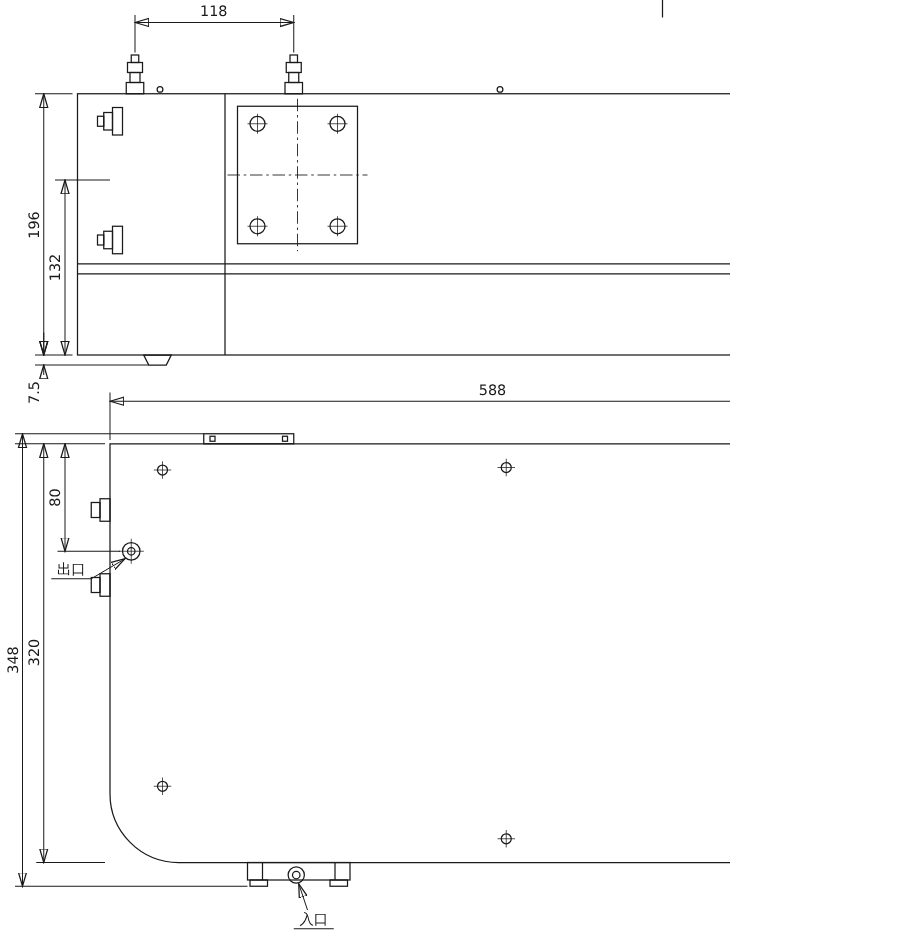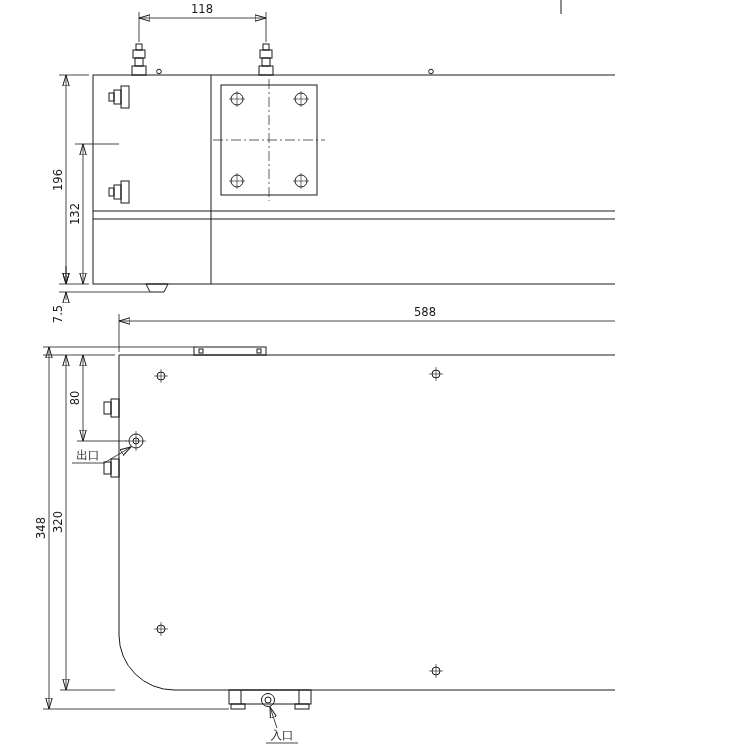--- a/index.html
+++ b/index.html
@@ -1,16 +1,16 @@
 <!DOCTYPE html>
 <html><head>
 <meta charset="utf-8">
 <style>
   html,body{margin:0;padding:0;background:#ffffff;}
-  .canvas{width:584px;height:748px;position:relative;background:#ffffff;overflow:hidden;padding-left:31px;}
+  .canvas{width:584px;height:748px;position:relative;background:#ffffff;overflow:hidden;}
   svg{display:block;}
   svg line, svg rect, svg path, svg circle, svg polygon{stroke:#1a1a1a;fill:none;stroke-width:1;}
   svg .dim{stroke-width:.8;}
   svg .thin{stroke-width:.6;}
   svg .cl{stroke-width:.7;stroke-dasharray:10 3 2 3;}
   svg text{font:11.5px "DejaVu Sans", sans-serif;fill:#1a1a1a;stroke:none;}
 </style>
 </head>
 <body>
 

